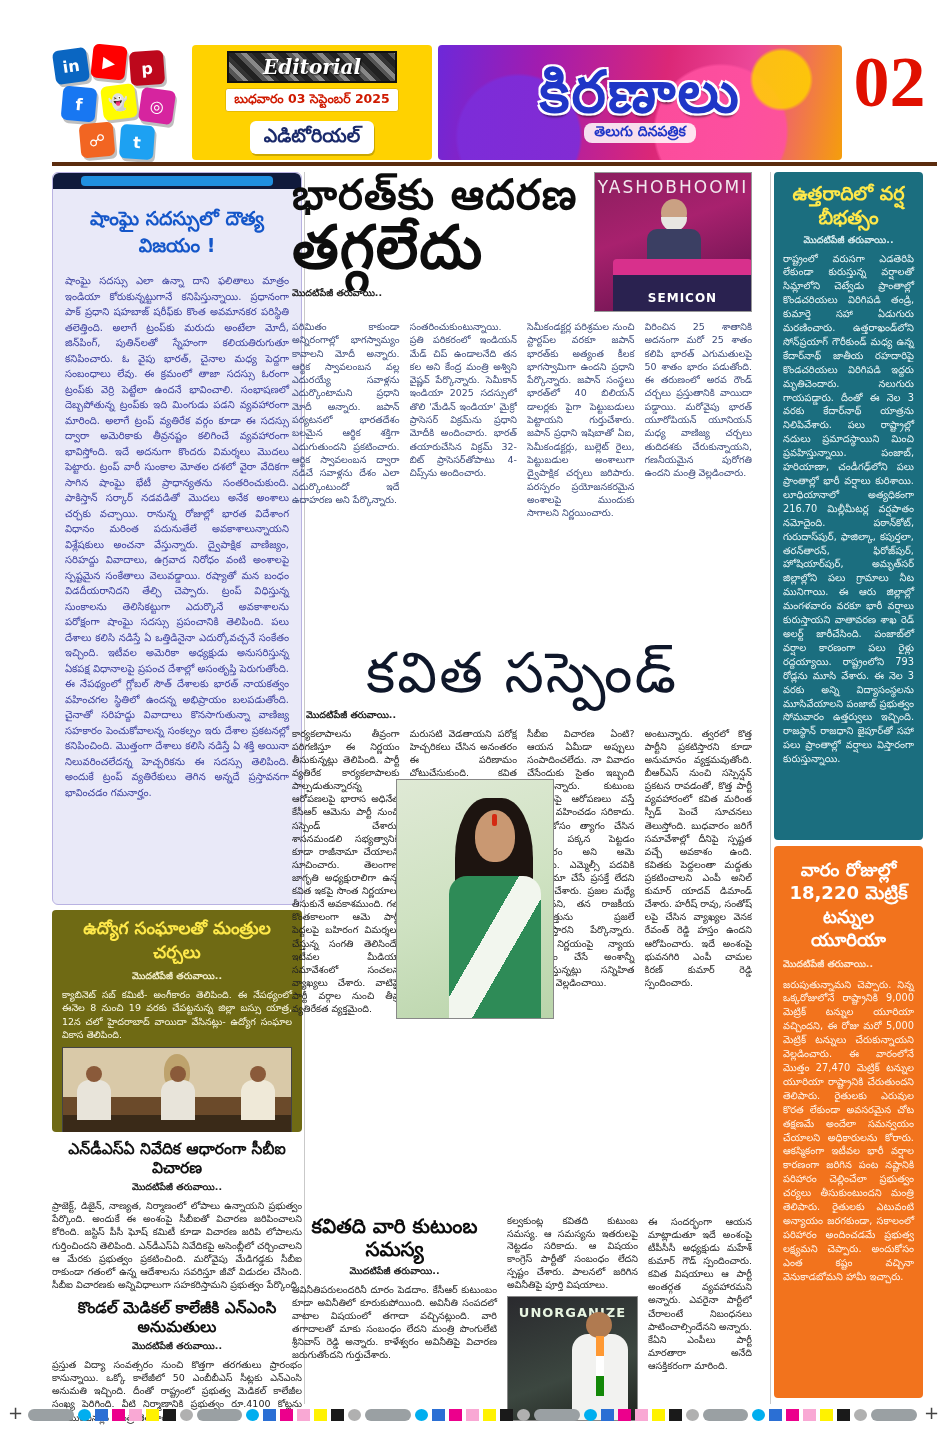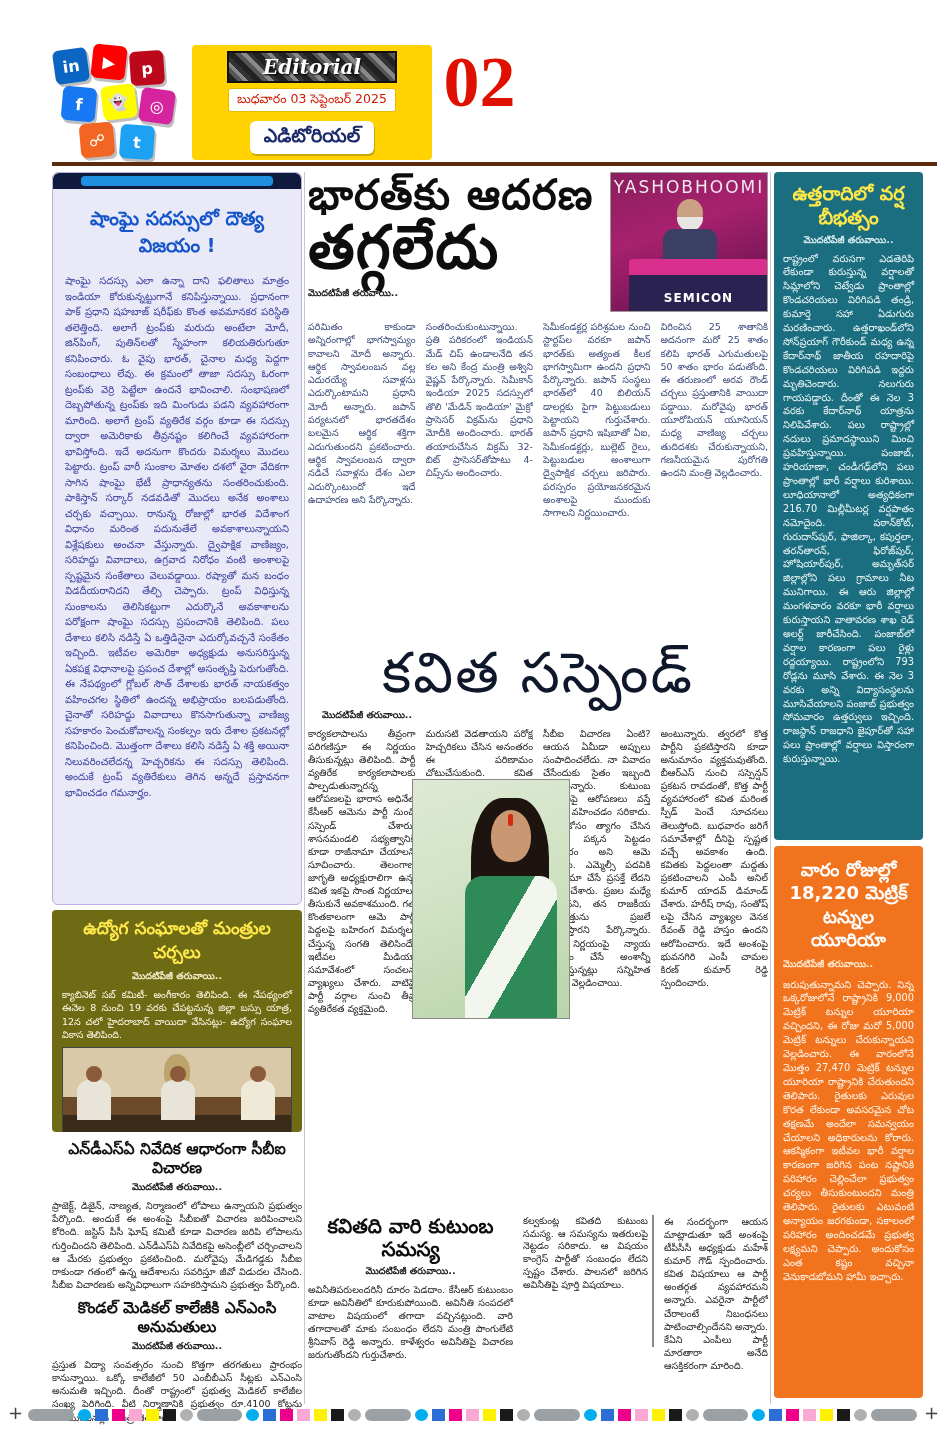--- a/index.html
+++ b/index.html
@@ -35,21 +35,21 @@
     padding:6px 10px; display:flex; flex-direction:column; align-items:center; gap:5px;
   }
   .edit-graphic {
     width:170px; height:34px;
     background: repeating-linear-gradient(45deg,#222 0 6px,#555 6px 10px,#888 10px 14px,#333 14px 18px);
     color:#fff; font-family:"DejaVu Serif", serif; font-style:italic; font-weight:bold;
     font-size:20px; display:flex; align-items:center; justify-content:center;
     text-shadow:1px 1px 2px #000; border:2px solid #111;
   }
   .edit-date {
-    background:#fff; color:#cf1a00; font-weight:normal; font-size:12.5px;
+    background:#fff; color:#cf1a00; font-weight:bold; font-size:12.5px;
     padding:2px 8px; border-radius:3px; border:1px solid #e8bc00; white-space:nowrap;
   }
   .edit-label {
     background:#fff; color:#1a2a6b; font-weight:bold; font-size:19px;
     padding:3px 14px; border-radius:6px; margin-top:4px; box-shadow:1px 2px 0 rgba(0,0,0,.2);
   }
 
   .masthead {
     flex:1 1 auto; margin-left:6px; border-radius:4px; position:relative;
     background:
@@ -72,21 +72,21 @@
   }
   .page-number {
     flex:0 0 95px; display:flex; align-items:flex-start; justify-content:center;
     font-family:"Liberation Serif", serif; font-weight:bold; font-size:72px; color:#e01000; line-height:1.05;
   }
   .header-rule { position:absolute; left:52px; right:8px; top:162px; height:4px; background:#5b2c0e; }
 
   
   .band { position:absolute; top:172px; }
   .band-left  { left:52px; width:250px; }
-  .band-mid   { left:308px; width:460px; }
+  .band-mid   { left:292px; width:460px; }
   .band-right { left:774px; width:149px; }
   .vrule { position:absolute; top:172px; bottom:45px; width:1px; background:#c9c9c9; }
   .vrule-1 { left:304px; } .vrule-2 { left:770px; }
 
   
   .editorial-box { position:relative; height:733px; background:#e9e9f8; border:1px solid #b9b2e2; border-radius:6px; padding:34px 12px 4px; overflow:hidden; }
   .editorial-topbar {
     position:absolute; top:0; left:0; right:0; height:16px; background:#101a3c; border-radius:6px 6px 0 0;
   }
   .editorial-topbar::after{
@@ -149,21 +149,21 @@
   .kav-hair { position:absolute; left:58px; top:18px; width:78px; height:150px; background:#1d1410; border-radius:40% 40% 30% 30%; }
   .kav-face { position:absolute; left:78px; top:30px; width:40px; height:52px; border-radius:50% 50% 45% 45%; background:#c99872; }
   .kav-tilak { position:absolute; left:95px; top:34px; width:5px; height:12px; background:#d42a12; border-radius:2px; }
   .kav-body { position:absolute; left:52px; top:96px; width:92px; height:144px; background:linear-gradient(120deg,#2e8b57 0 40%, #f2f6ee 40% 60%, #2e8b57 60% 100%); border-radius:18px 18px 0 0; }
 
   .family-row { display:flex; gap:10px; margin-top:8px; height:206px; overflow:hidden; }
   .family-left { flex:0 0 205px; }
   .family-headline { font-size:20px; font-weight:900; color:#0d0d0d; text-align:center; line-height:1.15; }
   .family-continued { font-size:9.5px; font-weight:bold; color:#222; text-align:center; margin:4px 0; }
   .family-body { color:#222; font-size:9.5px; line-height:1.38; text-align:justify; }
-  .family-mid { flex:1 1 auto; display:flex; flex-direction:row; gap:4px; }
+  .family-mid { flex:1 1 auto; display:flex; flex-direction:column; gap:4px; }
   .family-mid-text { color:#222; font-size:9.5px; line-height:1.35; text-align:justify; }
   .cong-photo {
     height:132px; border:1px solid #888; position:relative; overflow:hidden;
     background:linear-gradient(160deg,#2a2a2e 0%, #3c4740 60%, #20241f 100%);
   }
   .cong-banner { position:absolute; top:8px; left:0; right:0; text-align:center; color:#e8f5e2; font-size:13px; font-weight:bold; letter-spacing:1px; }
   .cong-figure { position:absolute; left:64px; bottom:0; width:56px; height:86px; background:#f2f2f0; border-radius:16px 16px 0 0; }
   .cong-figure::before { content:""; position:absolute; top:-22px; left:14px; width:26px; height:26px; border-radius:50%; background:#b07a50; }
   .cong-figure::after { content:""; position:absolute; top:2px; left:24px; width:8px; height:60px; background:linear-gradient(180deg,#ff9933 0 33%, #fff 33% 66%, #138808 66% 100%); }
   .family-right { flex:0 0 104px; color:#222; font-size:9.5px; line-height:1.38; text-align:justify; overflow:hidden; }
@@ -203,20 +203,24 @@
         <div class="social-cube" style="background: rgb(242, 101, 34); color: rgb(255, 255, 255);">☍</div>
         <div class="social-cube" style="background: rgb(29, 161, 242); color: rgb(255, 255, 255);">t</div>
       </div>
 
     <div class="edit-box">
       <div class="edit-graphic">Editorial</div>
       <div class="edit-date">బుధవారం 03 సెప్టెంబర్ 2025</div>
       <div class="edit-label">ఎడిటోరియల్</div>
     </div>
 
+    <div class="masthead">
+      <div class="masthead-title">కిరణాలు</div>
+      <div class="masthead-tagline">తెలుగు దినపత్రిక</div>
+    </div>
 
     <div class="page-number">02</div>
   </div>
   <div class="header-rule"></div>
 
   <div class="vrule vrule-1"></div>
   <div class="vrule vrule-2"></div>
 
   <div class="band band-left">
 

